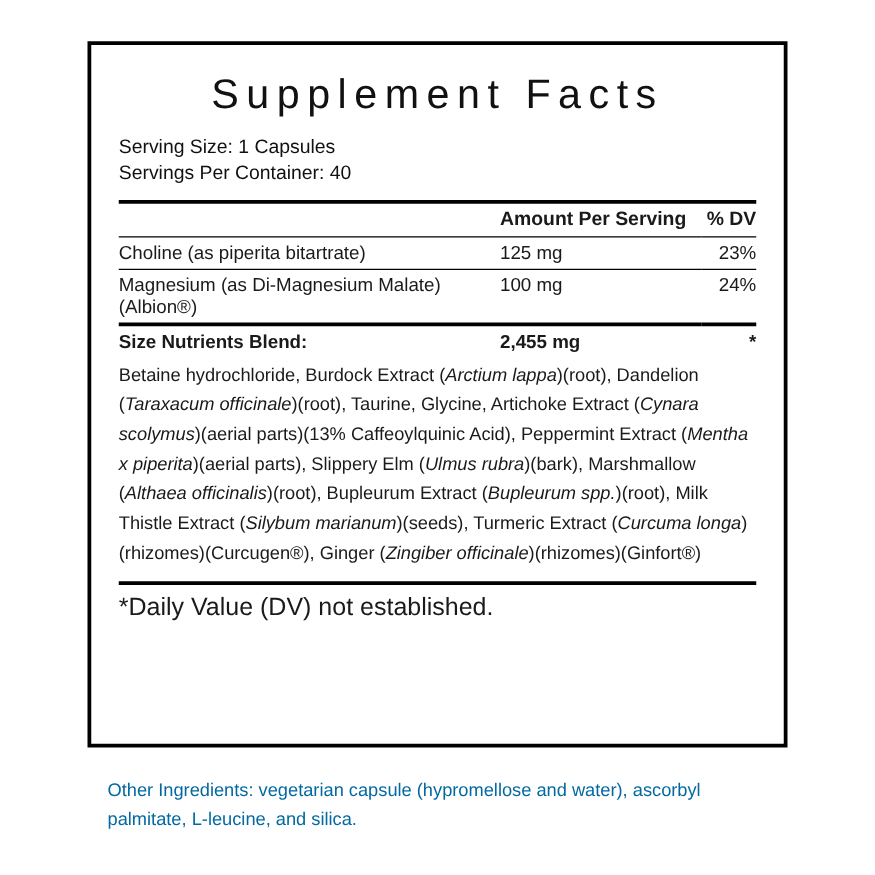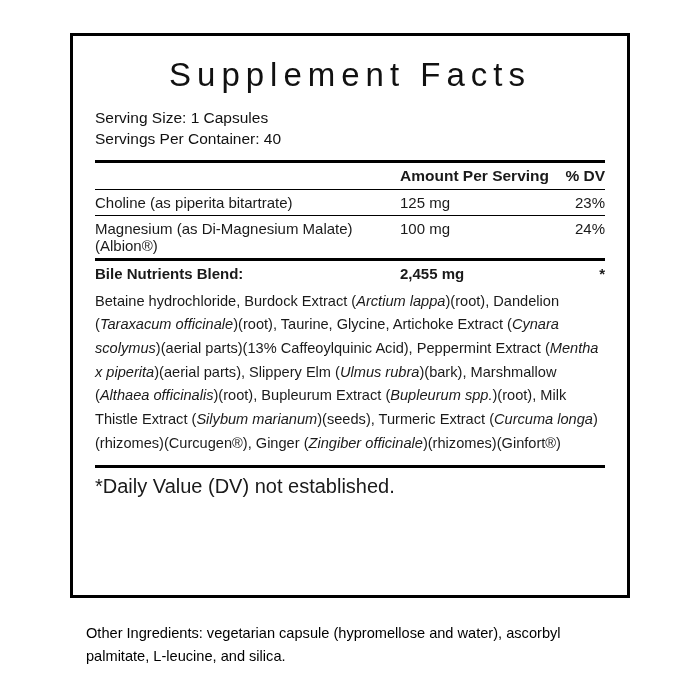--- a/index.html
+++ b/index.html
@@ -92,21 +92,21 @@
     border-top: 3px solid #000;
     margin-top: 6px;
   }
   .other {
     position: absolute;
     left: 86px;
     top: 622px;
     width: 540px;
     font-size: 14.6px;
     line-height: 1.6;
-    color: #000000;
+    color: #0369a1;
   }
 </style>
 </head>
 <body>
 
 <div class="page">
 
   <div class="panel">
     <div class="panel-inner">
 
@@ -131,21 +131,21 @@
             <td class="col-dv">23%</td>
           </tr>
 
           <tr class="row-border">
             <td class="col-name">Magnesium (as Di-Magnesium Malate)(Albion®)</td>
             <td class="col-amt">100 mg</td>
             <td class="col-dv">24%</td>
           </tr>
 
           <tr class="blend-row">
-            <td class="col-name">Bile Nutrients Blend:</td>
+            <td class="col-name">Size Nutrients Blend:</td>
             <td class="col-amt">2,455 mg</td>
             <td class="col-dv">*</td>
           </tr>
 
           <tr>
             <td class="blend-body" colspan="3">Betaine hydrochloride, Burdock Extract (<i>Arctium lappa</i>)(root), Dandelion (<i>Taraxacum officinale</i>)(root), Taurine, Glycine,  Artichoke Extract (<i>Cynara scolymus</i>)(aerial parts)(13% Caffeoylquinic Acid), Peppermint Extract (<i>Mentha x piperita</i>)(aerial parts), Slippery Elm (<i>Ulmus rubra</i>)(bark), Marshmallow (<i>Althaea officinalis</i>)(root), Bupleurum Extract (<i>Bupleurum spp.</i>)(root), Milk Thistle Extract (<i>Silybum marianum</i>)(seeds), Turmeric Extract (<i>Curcuma longa</i>)(rhizomes)(Curcugen®), Ginger (<i>Zingiber officinale</i>)(rhizomes)(Ginfort®)</td>
           </tr>
         </tbody>
       </table>
 

